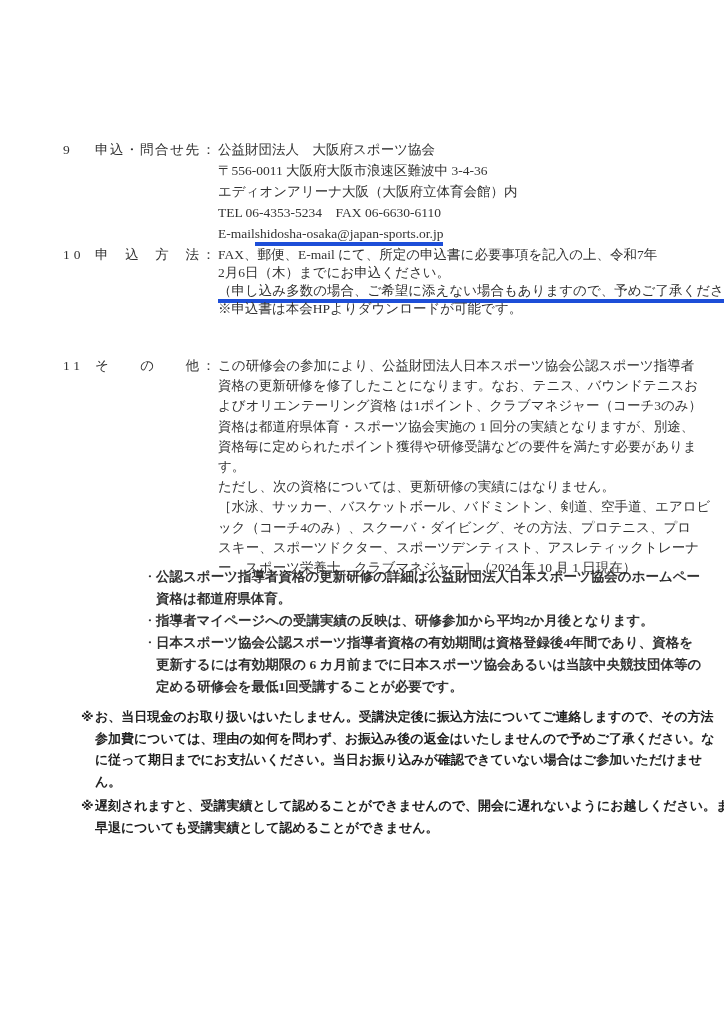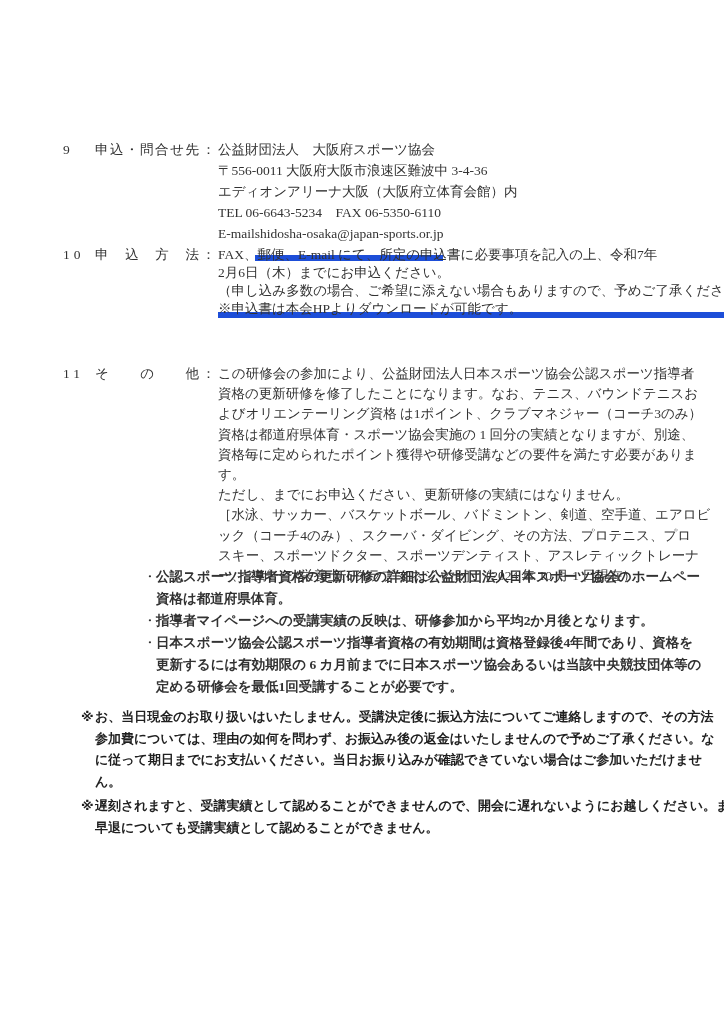--- a/index.html
+++ b/index.html
@@ -38,26 +38,26 @@
   }
   .sec-content { flex: 0 0 auto; }
   .ln { white-space: nowrap; }
 
   .s9 { top: 139px; }
   .s9 .ln, .s9 .sec-num, .s9 .sec-label, .s9 .sec-colon { line-height: 21px; }
 
   .s10 { top: 246px; }
   .s10 .ln, .s10 .sec-num, .s10 .sec-label, .s10 .sec-colon { line-height: 18px; }
 
-  .s11 { top: 364px; }
+  .s11 { top: 356px; }
   .s11 .ln, .s11 .sec-num, .s11 .sec-label, .s11 .sec-colon { line-height: 20.2px; }
 
   .u {
-    border-bottom: 6px solid #1d4ed8;
-    padding-bottom: 14px;
+    border-bottom: 4px solid #1d4ed8;
+    padding-bottom: 1px;
   }
   .email-prefix { }
 
   .bullets {
     position: absolute;
     left: 143px;
     top: 566px;
     width: 560px;
   }
   .bullet-item {
@@ -98,21 +98,21 @@
 <div class="page">
 
   <div class="section s9">
     <div class="sec-num">9</div>
     <div class="sec-label">申込・問合せ先</div>
     <div class="sec-colon">：</div>
     <div class="sec-content">
       <div class="ln">公益財団法人　大阪府スポーツ協会</div>
       <div class="ln">〒556-0011 大阪府大阪市浪速区難波中 3-4-36</div>
       <div class="ln">エディオンアリーナ大阪（大阪府立体育会館）内</div>
-      <div class="ln">TEL 06-6643-5234　FAX 06-5350-6110</div>
+      <div class="ln">TEL 06-4353-5234　FAX 06-6630-6110</div>
       <div class="ln">
         <span class="email-prefix">E-mail</span><span class="u">shidosha-osaka@japan-sports.or.jp</span>
       </div>
     </div>
   </div>
 
   <div class="section s10">
     <div class="sec-num">10</div>
     <div class="sec-label">申込方法</div>
     <div class="sec-colon">：</div>
@@ -128,21 +128,21 @@
     <div class="sec-num">11</div>
     <div class="sec-label">その他</div>
     <div class="sec-colon">：</div>
     <div class="sec-content">
       <div class="ln">この研修会の参加により、公益財団法人日本スポーツ協会公認スポーツ指導者</div>
       <div class="ln">資格の更新研修を修了したことになります。なお、テニス、バウンドテニスお</div>
       <div class="ln">よびオリエンテーリング資格 は1ポイント、クラブマネジャー（コーチ3のみ）</div>
       <div class="ln">資格は都道府県体育・スポーツ協会実施の 1 回分の実績となりますが、別途、</div>
       <div class="ln">資格毎に定められたポイント獲得や研修受講などの要件を満たす必要がありま</div>
       <div class="ln">す。</div>
-      <div class="ln">ただし、までにお申込ください、更新研修の実績にはなりません。</div>
+      <div class="ln">ただし、次の資格については、更新研修の実績にはなりません。</div>
       <div class="ln">［水泳、サッカー、バスケットボール、バドミントン、剣道、空手道、エアロビ</div>
       <div class="ln">ック（コーチ4のみ）、スクーバ・ダイビング、その方法、プロテニス、プロ</div>
       <div class="ln">スキー、スポーツドクター、スポーツデンティスト、アスレティックトレーナ</div>
       <div class="ln">ー、スポーツ栄養士、クラブマネジャー］（2024 年 10 月 1 日現在）</div>
     </div>
   </div>
 
   <div class="bullets">
     <div class="bullet-item">
       <span class="bullet-marker">・</span>

